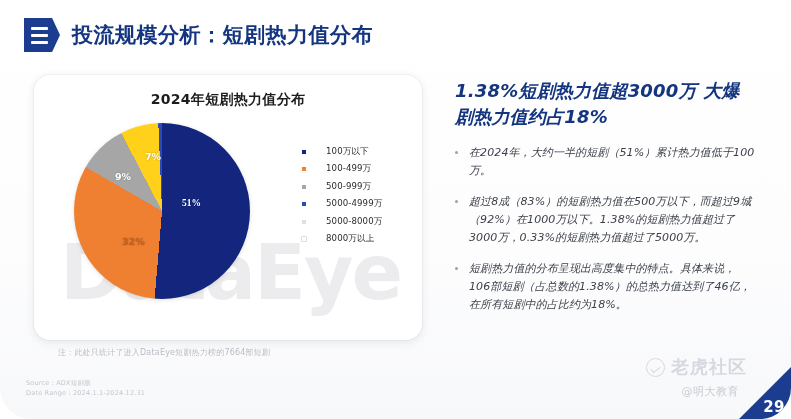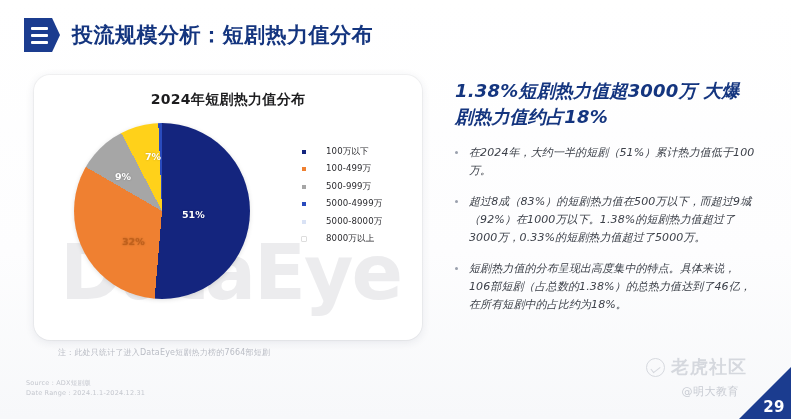--- a/index.html
+++ b/index.html
@@ -5,20 +5,21 @@
   html,body{margin:0;padding:0;}
   body{
     width:791px;height:419px;overflow:hidden;
     background:#ffffff;
     font-family:"DejaVu Sans","Liberation Sans",sans-serif;
   }
   #slide{
     position:relative;width:791px;height:419px;
     background:linear-gradient(180deg,#ffffff 0%,#fdfdfe 60%,#f7f8fa 100%);
     overflow:hidden;
+    border-radius:31px;
   }
 
   
   #header{position:absolute;left:24px;top:18px;display:flex;align-items:center;gap:12px;}
   .hdr-icon{
     width:36px;height:34px;position:relative;
     background:#1b3c8f;
     clip-path:polygon(0% 0%,78% 0%,100% 50%,78% 100%,0% 100%);
     display:flex;flex-direction:column;justify-content:center;align-items:flex-start;
     padding-left:7px;box-sizing:border-box;gap:4px;
@@ -128,21 +129,21 @@
     </div>
     <div id="header-title">投流规模分析：短剧热力值分布</div>
   </div>
 
   <div id="chart-card">
     <div id="chart-title">2024年短剧热力值分布</div>
     <div id="wm">DataEye</div>
 
     <div id="pie-wrap">
       <div id="pie" style="background: conic-gradient(rgb(20, 37, 126) 1.2deg, rgb(20, 37, 126) 184.8deg, rgb(239, 128, 49) 184.8deg, rgb(239, 128, 49) 300deg, rgb(166, 166, 166) 300deg, rgb(166, 166, 166) 332.4deg, rgb(255, 209, 26) 332.4deg, rgb(255, 209, 26) 357.6deg, rgb(42, 75, 189) 357.6deg, rgb(42, 75, 189) 360.12deg, rgb(217, 226, 245) 360.12deg, rgb(217, 226, 245) 360.84deg, rgb(255, 255, 255) 360.84deg, rgb(255, 255, 255) 361.2deg, rgb(20, 37, 126) 361.2deg, rgb(20, 37, 126) 360deg);"></div>
-      <div class="slice-label" style="left:108px;top:86px;">51%</div>
+      <div class="slice-label" style="left:108px;top:75px;font-family:Liberation Serif, serif;">51%</div>
       <div class="slice-label" style="left:48px;top:113px;color:#c0601b;">32%</div>
       <div class="slice-label" style="left:41px;top:48px;color:#ffffff;">9%</div>
       <div class="slice-label" style="left:71px;top:28px;color:#ffffff;">7%</div>
     </div>
 
     <div id="legend">
         <div class="leg-row">
           <span class="leg-sw" style="background: rgb(20, 37, 126);"></span>
           <span class="leg-tx">100万以下</span>
         </div>

